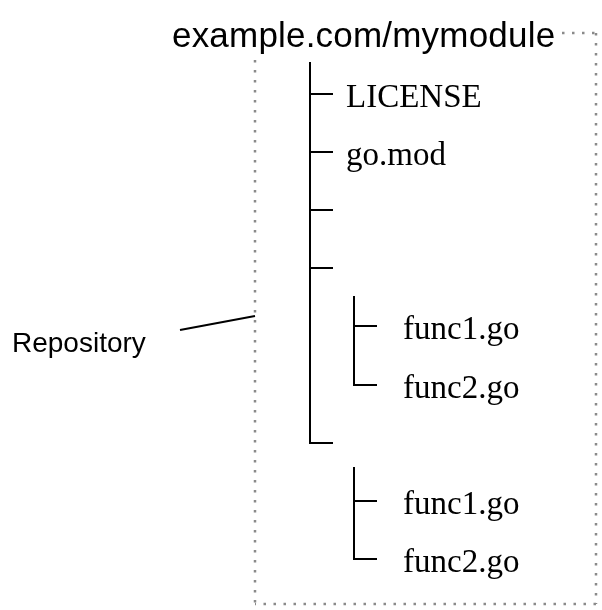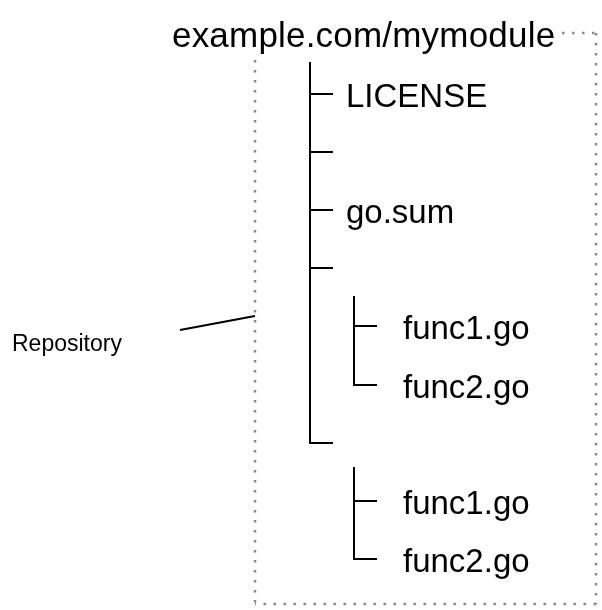--- a/index.html
+++ b/index.html
@@ -23,27 +23,27 @@
     top: 15px;
     font-size: 35px;
     line-height: 40px;
     letter-spacing: 0.2px;
     white-space: nowrap;
   }
   .repo-label {
     position: absolute;
     left: 12px;
     top: 323px;
-    font-size: 23px;
+    font-size: 28px;
     line-height: 40px;
     white-space: nowrap;
   }
   .node {
     position: absolute;
-    font-family: Liberation Sans, sans-serif;
+    font-family: Liberation Serif, serif;
     font-size: 33px;
     line-height: 34px;
     white-space: nowrap;
     color: #000000;
   }
   .lvl1 { left: 346px; }
   .lvl2 { left: 403px; }
 </style>
 </head>
 <body>
@@ -77,19 +77,19 @@
 
       <path d="M180 330 L255 316" stroke="#000000"></path>
     </g>
   </svg>
 
   <div class="module-title">example.com/mymodule</div>
 
   <div class="repo-label">Repository</div>
 
   <div class="node lvl1" style="top:79px">LICENSE</div>
-  <div class="node lvl1" style="top:195px">go.sum</div>
+  <div class="node lvl1" style="top:137px">go.mod</div>
   <div class="node lvl2" style="top:311px">func1.go</div>
   <div class="node lvl2" style="top:370px">func2.go</div>
   <div class="node lvl2" style="top:486px">func1.go</div>
   <div class="node lvl2" style="top:544px">func2.go</div>
 
 </div>
 
 </body></html>

